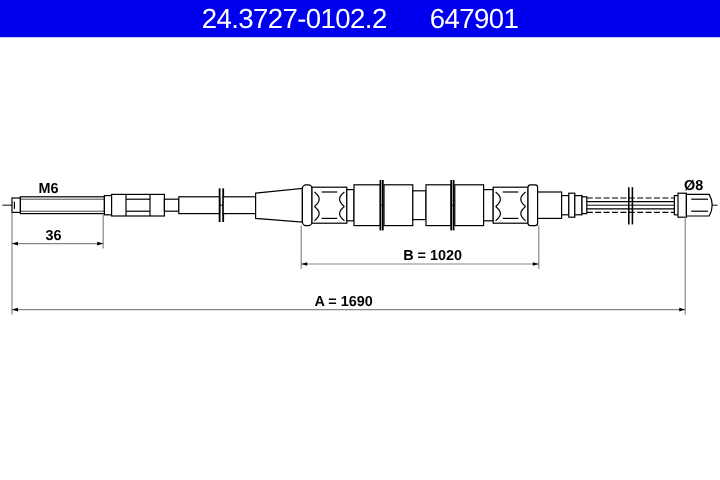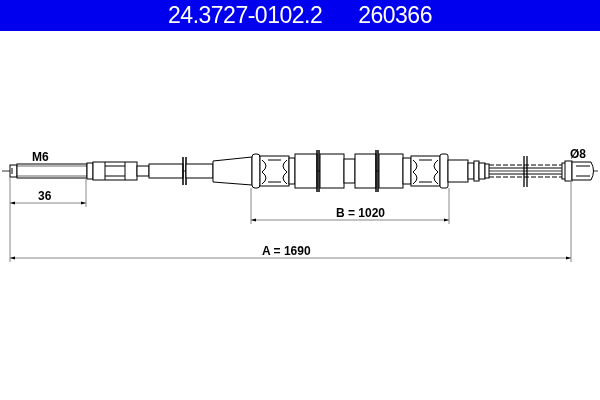--- a/index.html
+++ b/index.html
@@ -10,21 +10,21 @@
               align-items: center; font-weight: normal; font-size: 23px; letter-spacing: -0.5px; }
     .header span { margin: 0 18px; }
     svg { position: absolute; left: 0; top: 0; }
     .dimtext { font-family: "Liberation Sans", sans-serif; font-weight: bold; font-size: 12px; fill: #000; }
   </style>
 </head>
 <body>
 
 <div class="header">
   <span>24.3727-0102.2</span>
-  <span>260366</span>
+  <span>647901</span>
 </div>
 
 <svg width="600" height="400" viewBox="0 0 600 400">
   <g stroke="#000" fill="none" stroke-width="1">
 
     <line x1="2" y1="171" x2="598" y2="171" stroke-width="0.8"></line>
 
     <g>
       <rect x="10" y="165" width="7" height="12" fill="#fff"></rect>
       <line x1="12" y1="168" x2="12" y2="174"></line>

